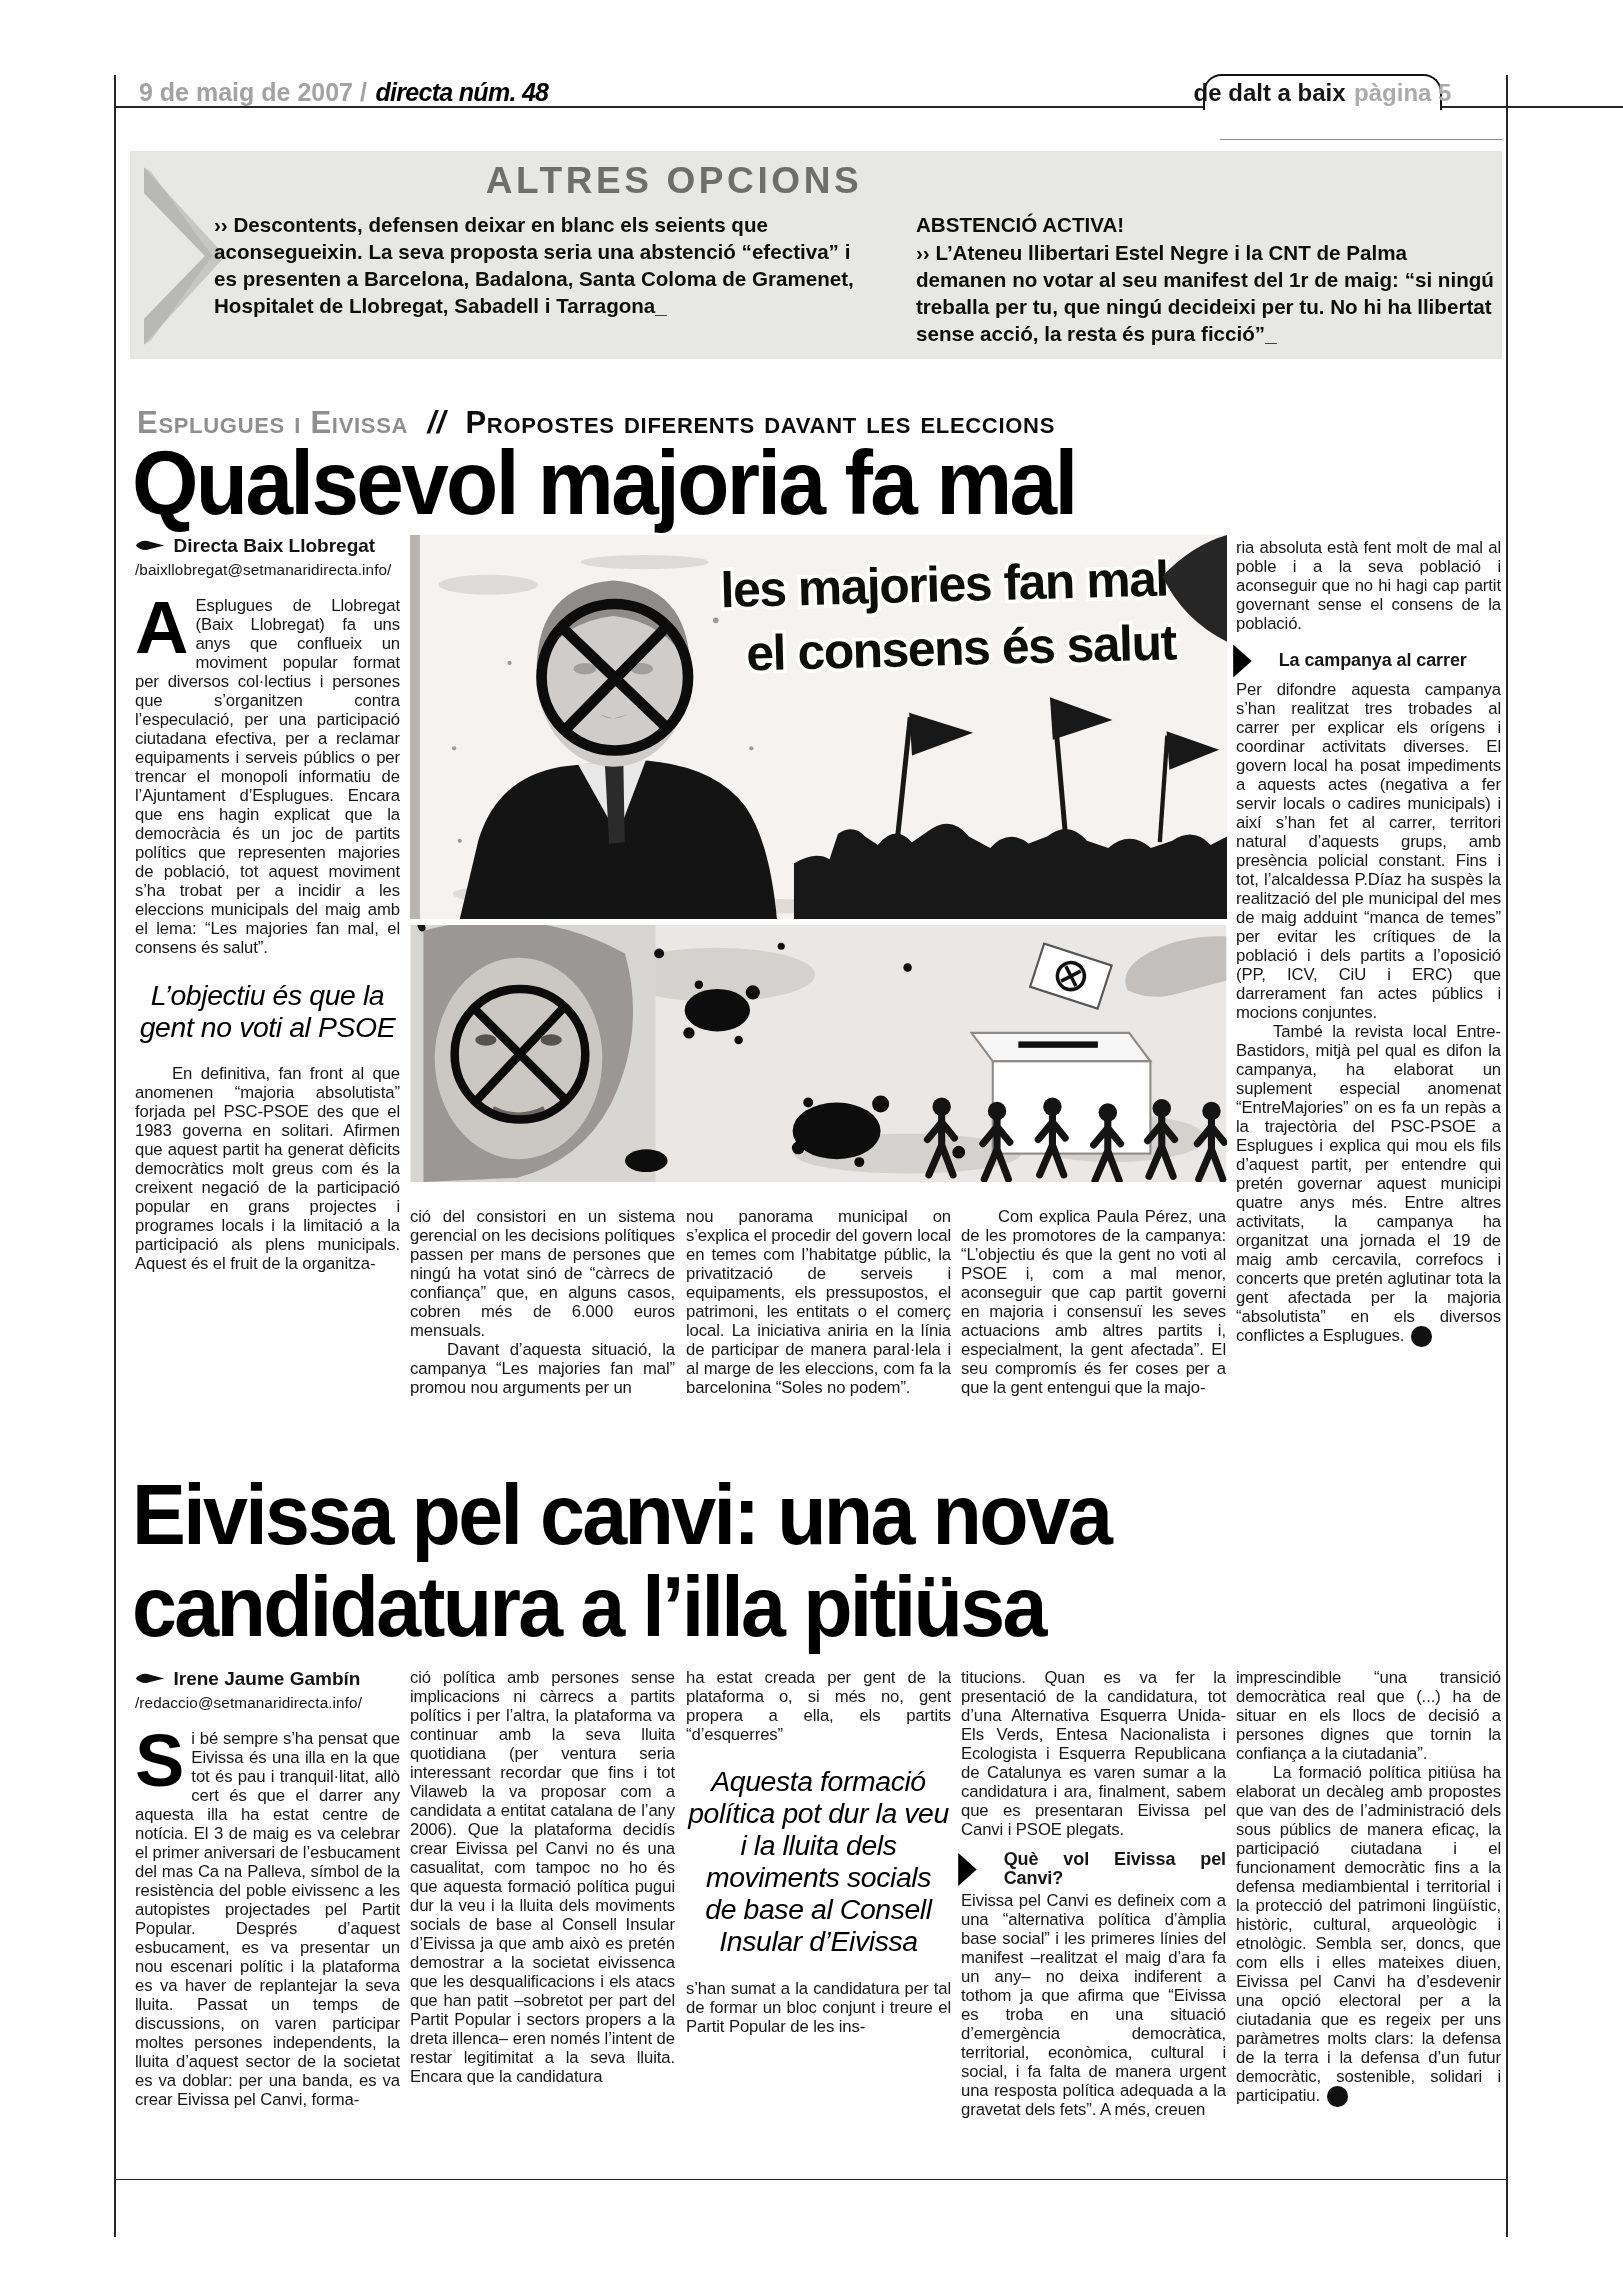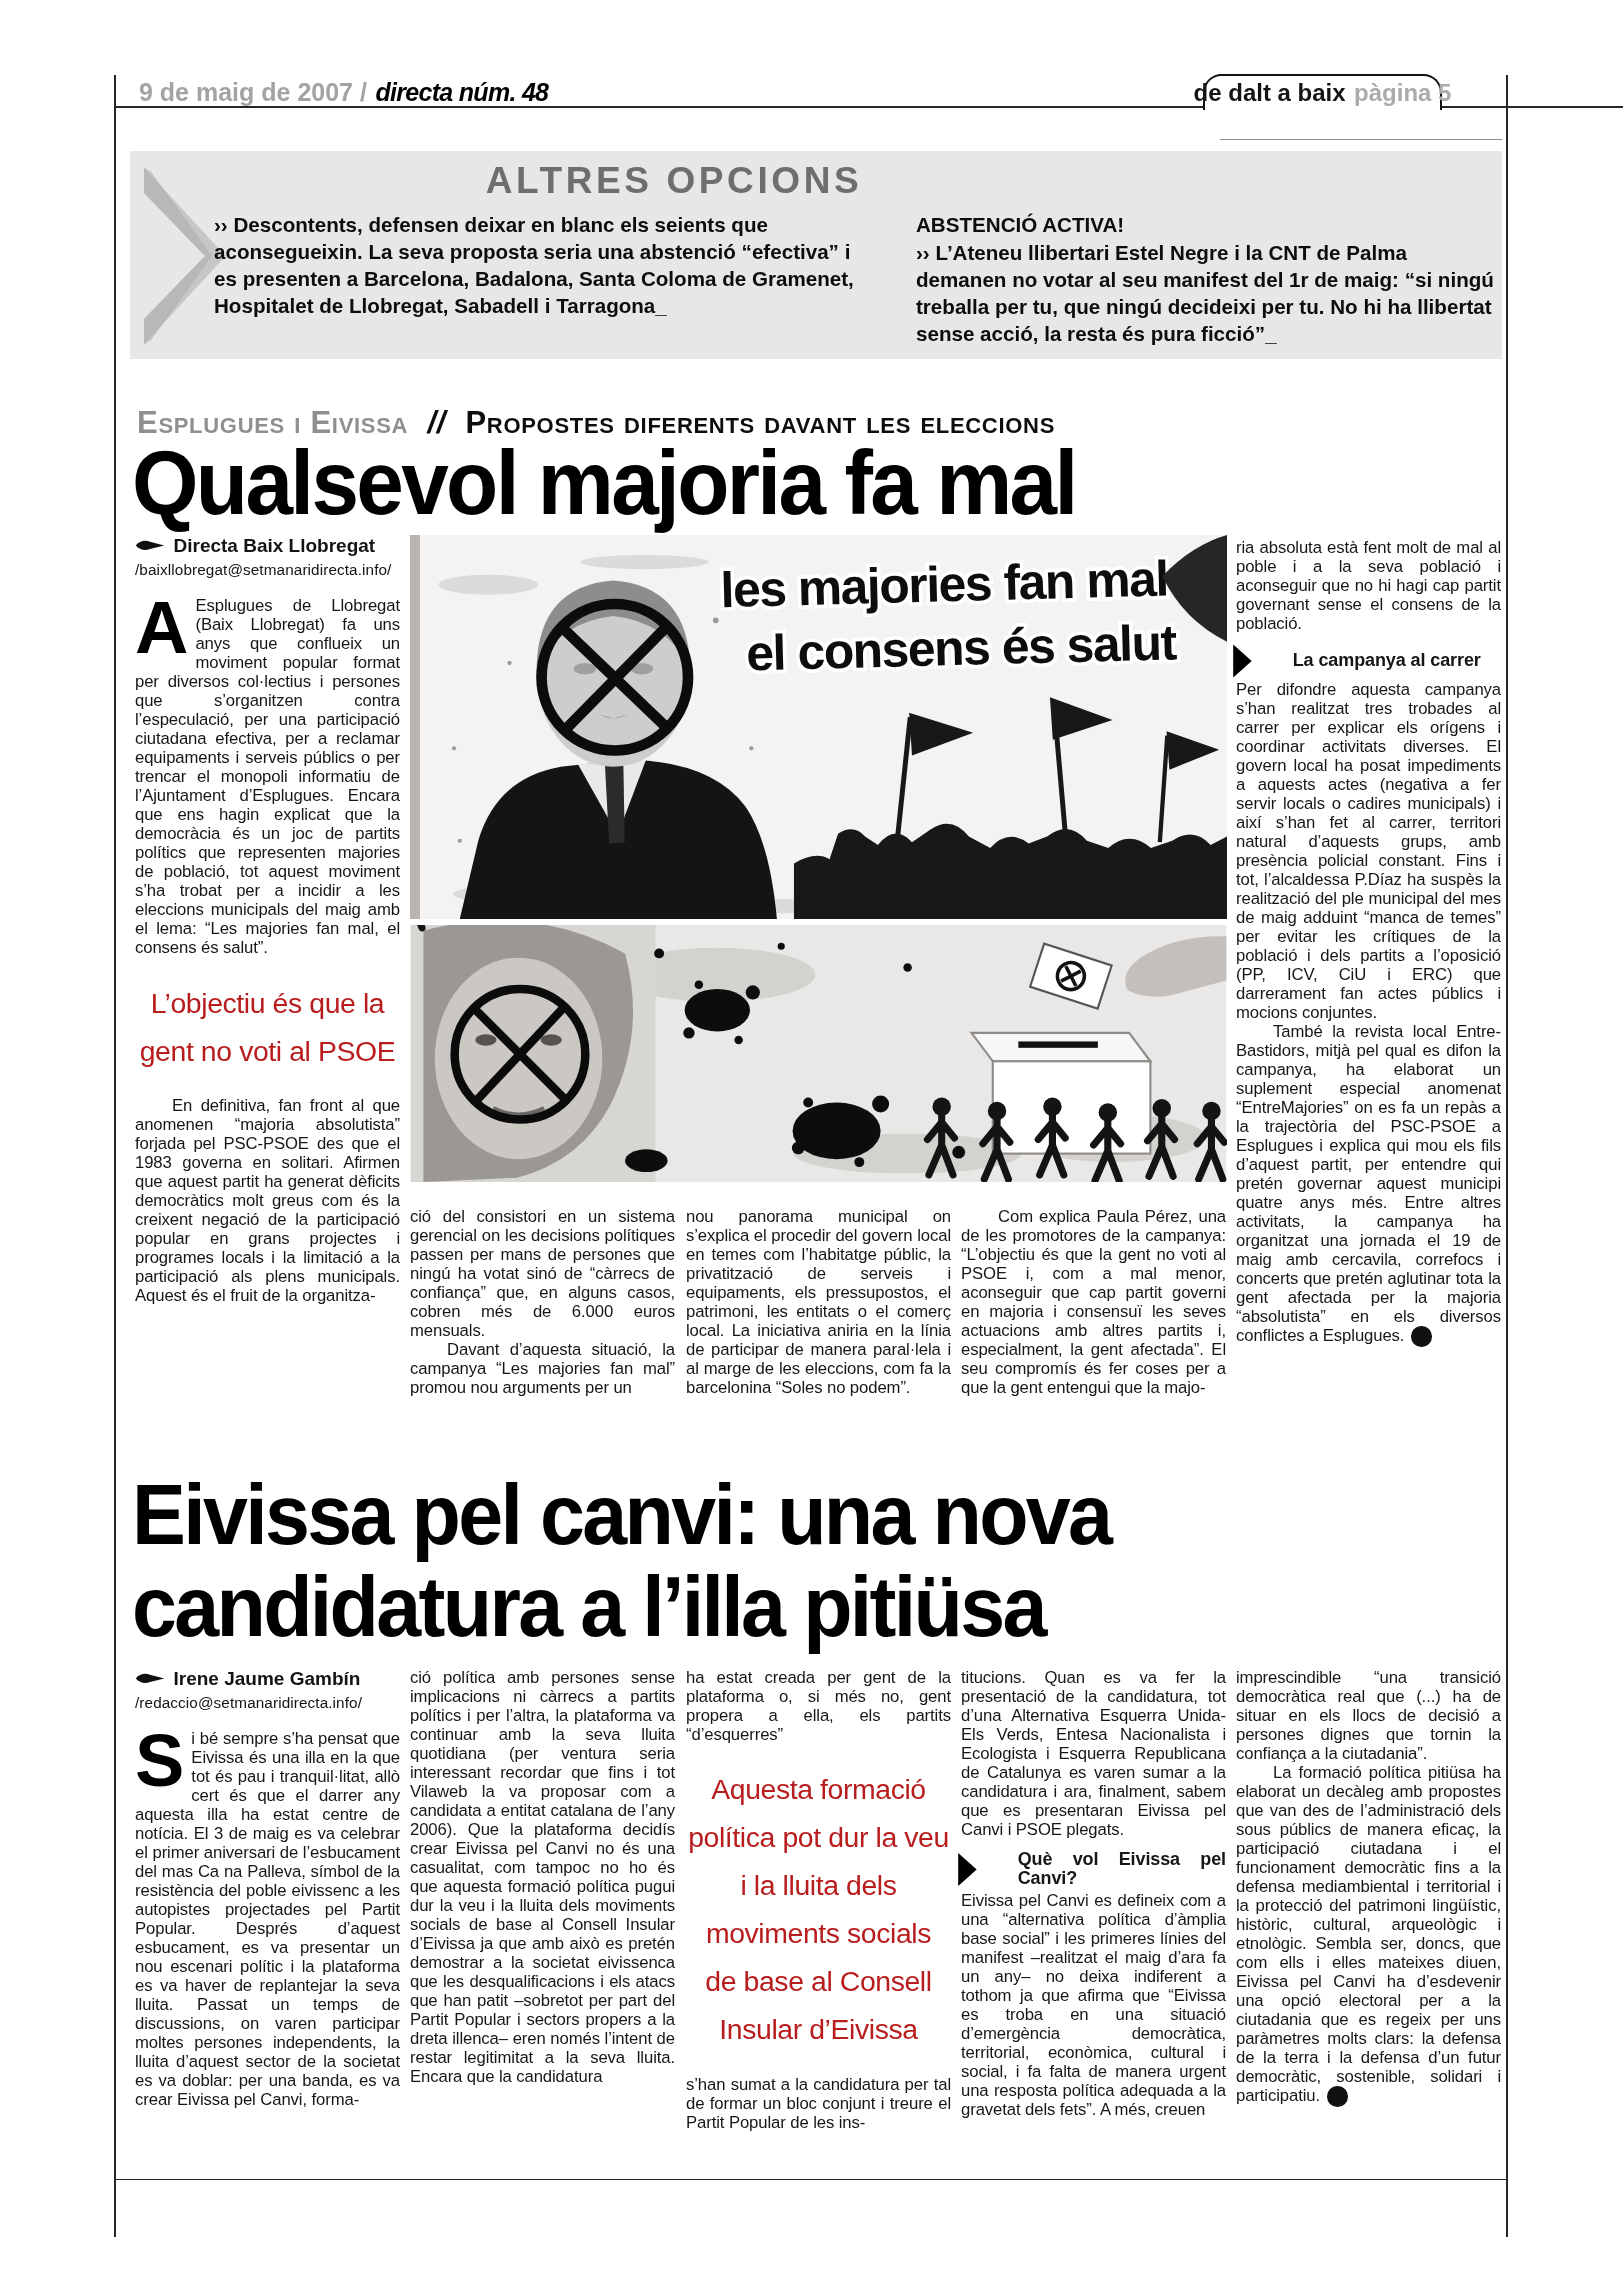--- a/index.html
+++ b/index.html
@@ -37,23 +37,23 @@
   
   .col{position:absolute;width:265px;}
   .byline{margin-bottom:17px;}
   .byline .row{display:flex;align-items:center;gap:8.5px;}
   .byline-name{font-weight:700;font-size:19px;white-space:nowrap;}
   .byline-email{font-size:15.3px;letter-spacing:0.1px;margin-top:4.3px;white-space:nowrap;}
   .body-text{font-size:16.7px;line-height:19px;text-align:justify;letter-spacing:-0.1px;color:#161616;}
   .body-text p{margin:0;}
   .body-text p.ind{text-indent:37px;}
   .dropcap{float:left;font-size:74px;line-height:58px;font-weight:700;padding:2.8px 7.1px 0 0;color:#000;}
-  .pullquote{color:#b91c1c;font-size:28.4px;line-height:48px;text-align:center;
+  .pullquote{font-style:italic;color:#000000;font-size:28.4px;line-height:32px;text-align:center;
              letter-spacing:-0.4px;margin:21.3px 1.4px;}
-  .subhead{display:flex;align-items:center;gap:41px;font-weight:700;font-size:18px;margin:11.4px 0 2.8px;}
+  .subhead{display:flex;align-items:center;gap:27px;font-weight:700;font-size:18px;margin:11.4px 0 2.8px;}
   .tri{width:18.5px;height:33px;background:#000;clip-path:polygon(0 0,100% 50%,0 100%);flex:none;margin-left:-2.8px;}
   .endmark{display:inline-block;width:20.6px;height:20.6px;border-radius:50%;background:#111;color:#fff;
            font-weight:700;font-style:italic;text-align:center;line-height:20.6px;font-size:15px;margin-left:7.1px;}
   
   .photos{position:absolute;left:410px;top:535px;width:817px;}
   .photo{width:817px;display:block;}
   .photo + .photo{margin-top:5.7px;}
 </style>
 </head>
 <body>

